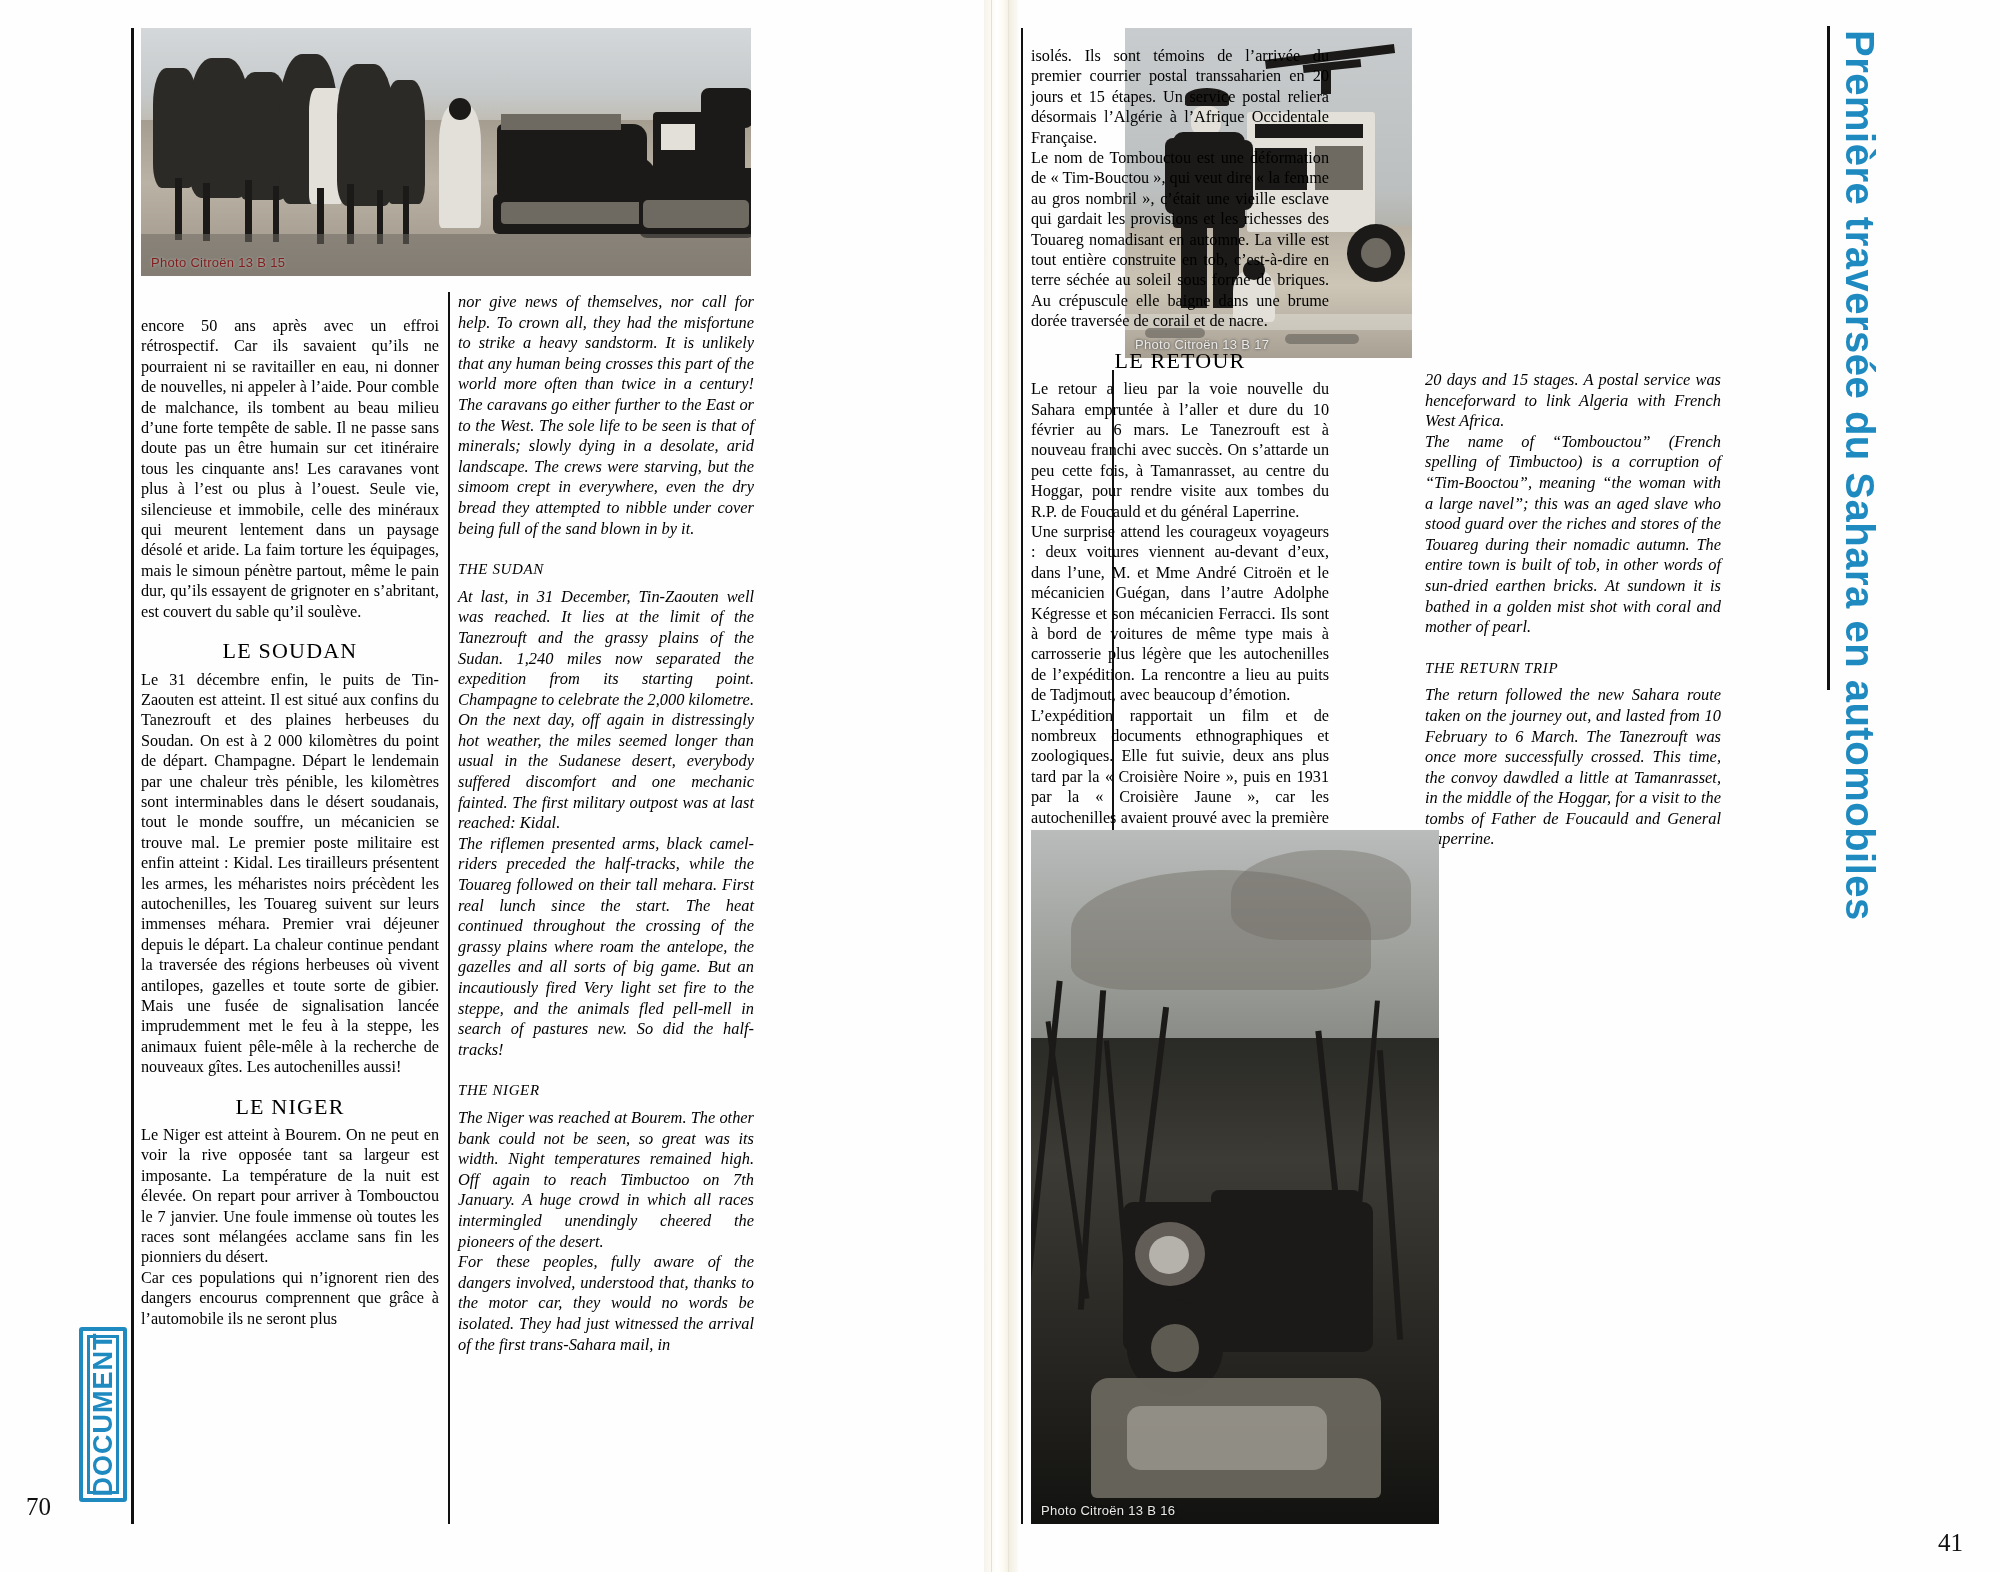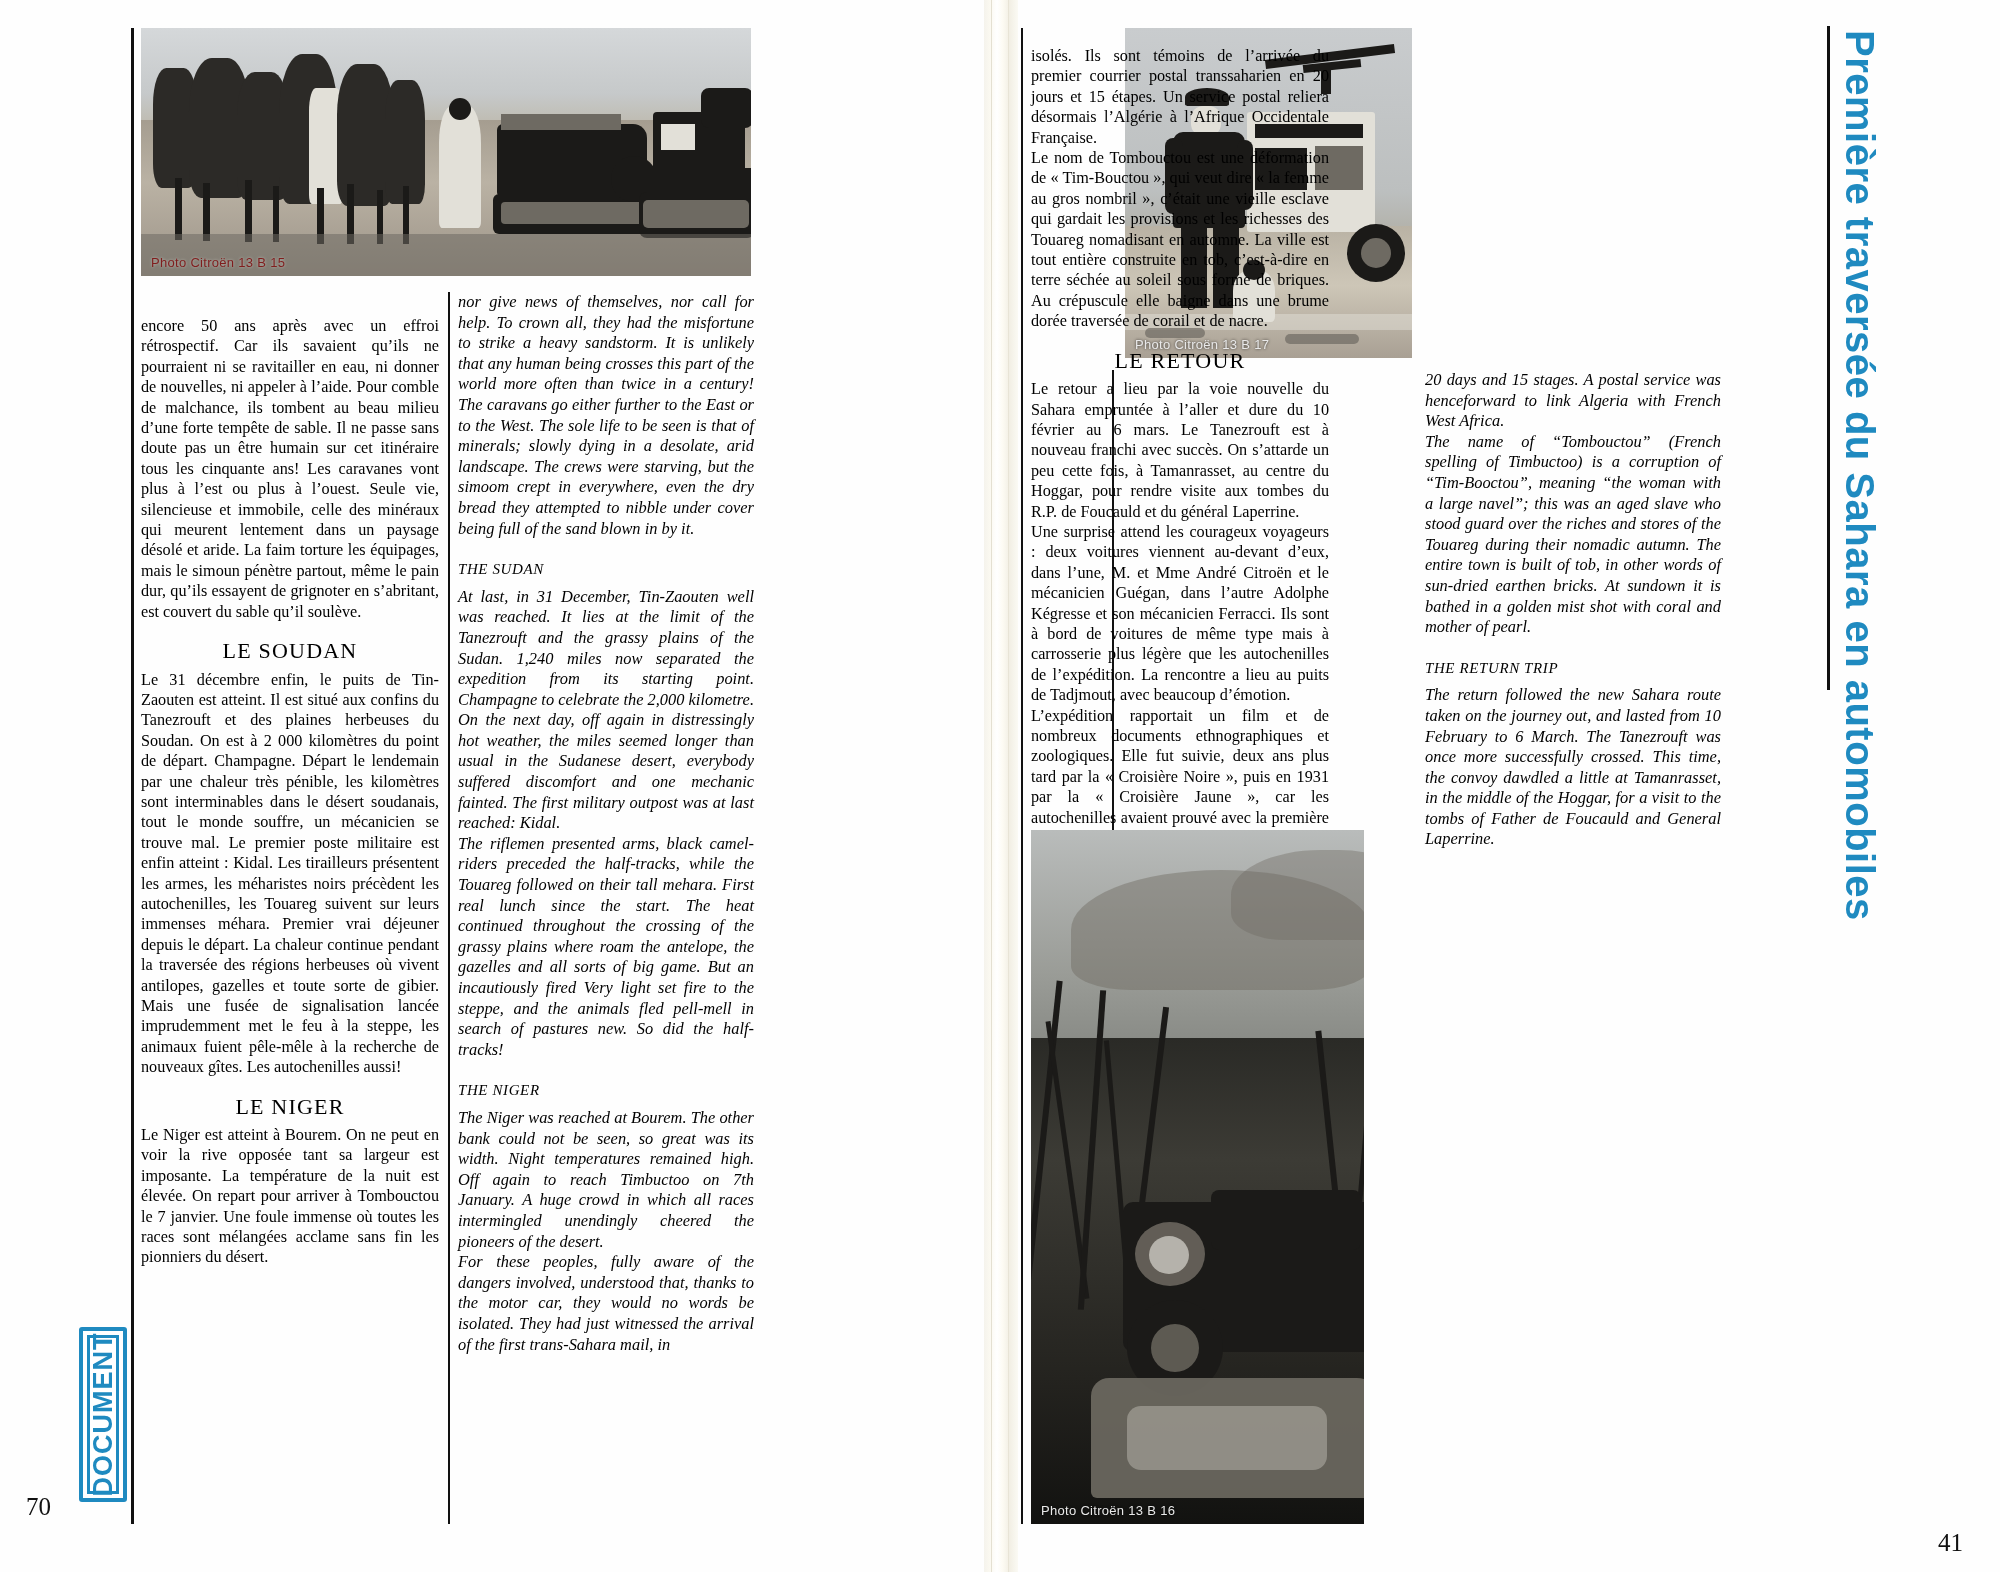--- a/index.html
+++ b/index.html
@@ -136,20 +136,21 @@
 
   <div class="vrule" style="left:131px;top:28px;height:1496px;width:3px;"></div>
   <div class="vrule" style="left:448px;top:292px;height:1232px;"></div>
 
   <div class="col fr" style="left:141px;top:292px;width:298px;">
     <p class="para">encore 50 ans après avec un effroi rétrospectif. Car ils savaient qu’ils ne pourraient ni se ravitailler en eau, ni donner de nouvelles, ni appeler à l’aide. Pour comble de malchance, ils tombent au beau milieu d’une forte tempête de sable. Il ne passe sans doute pas un être humain sur cet itinéraire tous les cinquante ans! Les caravanes vont plus à l’est ou plus à l’ouest. Seule vie, silencieuse et immobile, celle des minéraux qui meurent lentement dans un paysage désolé et aride. La faim torture les équipages, mais le simoun pénètre partout, même le pain dur, qu’ils essayent de grignoter en s’abritant, est couvert du sable qu’il soulève.</p>
     <h2 class="h-fr">LE SOUDAN</h2>
     <p class="para">Le 31 décembre enfin, le puits de Tin-Zaouten est atteint. Il est situé aux confins du Tanezrouft et des plaines herbeuses du Soudan. On est à 2 000 kilomètres du point de départ. Champagne. Départ le lendemain par une chaleur très pénible, les kilomètres sont interminables dans le désert soudanais, tout le monde souffre, un mécanicien se trouve mal. Le premier poste militaire est enfin atteint : Kidal. Les tirailleurs présentent les armes, les méharistes noirs précèdent les autochenilles, les Touareg suivent sur leurs immenses méhara. Premier vrai déjeuner depuis le départ. La chaleur continue pendant la traversée des régions herbeuses où vivent antilopes, gazelles et toute sorte de gibier. Mais une fusée de signalisation lancée imprudemment met le feu à la steppe, les animaux fuient pêle-mêle à la recherche de nouveaux gîtes. Les autochenilles aussi!</p>
     <h2 class="h-fr">LE NIGER</h2>
     <p class="para">Le Niger est atteint à Bourem. On ne peut en voir la rive opposée tant sa largeur est imposante. La température de la nuit est élevée. On repart pour arriver à Tombouctou le 7 janvier. Une foule immense où toutes les races sont mélangées acclame sans fin les pionniers du désert.</p>
+    <p class="para">Car ces populations qui n’ignorent rien des dangers encourus comprennent que grâce à l’automobile ils ne seront plus</p>
   </div>
 
   <div class="col en" style="left:458px;top:292px;width:296px;">
     <p class="para">nor give news of themselves, nor call for help. To crown all, they had the misfortune to strike a heavy sandstorm. It is unlikely that any human being crosses this part of the world more often than twice in a century! The caravans go either further to the East or to the West. The sole life to be seen is that of minerals; slowly dying in a desolate, arid landscape. The crews were starving, but the simoom crept in everywhere, even the dry bread they attempted to nibble under cover being full of the sand blown in by it.</p>
     <h2 class="h-en">THE SUDAN</h2>
     <p class="para">At last, in 31 December, Tin-Zaouten well was reached. It lies at the limit of the Tanezrouft and the grassy plains of the Sudan. 1,240 miles now separated the expedition from its starting point. Champagne to celebrate the 2,000 kilometre. On the next day, off again in distressingly hot weather, the miles seemed longer than usual in the Sudanese desert, everybody suffered discomfort and one mechanic fainted. The first military outpost was at last reached: Kidal.</p>
     <p class="para">The riflemen presented arms, black camel-riders preceded the half-tracks, while the Touareg followed on their tall mehara. First real lunch since the start. The heat continued throughout the crossing of the grassy plains where roam the antelope, the gazelles and all sorts of big game. But an incautiously fired Very light set fire to the steppe, and the animals fled pell-mell in search of pastures new. So did the half-tracks!</p>
     <h2 class="h-en">THE NIGER</h2>
     <p class="para">The Niger was reached at Bourem. The other bank could not be seen, so great was its width. Night temperatures remained high. Off again to reach Timbuctoo on 7th January. A huge crowd in which all races intermingled unendingly cheered the pioneers of the desert.</p>
     <p class="para">For these peoples, fully aware of the dangers involved, understood that, thanks to the motor car, they would no words be isolated. They had just witnessed the arrival of the first trans-Sahara mail, in</p>
@@ -210,21 +211,21 @@
     <p class="para">L’expédition rapportait un film et de nombreux documents ethnographiques et zoologiques. Elle fut suivie, deux ans plus tard par la « Croisière Noire », puis en 1931 par la « Croisière Jaune », car les autochenilles avaient prouvé avec la première traversée du Sahara leur valeur en tous-terrains. Le « Scarabée d’Or » prit place au pied du grand escalier d’honneur des Invalides.</p>
   </div>
 
   <div class="col en" style="left:1425px;top:370px;width:296px;">
     <p class="para">20 days and 15 stages. A postal service was henceforward to link Algeria with French West Africa.</p>
     <p class="para">The name of “Tombouctou” (French spelling of Timbuctoo) is a corruption of “Tim-Booctou”, meaning “the woman with a large navel”; this was an aged slave who stood guard over the riches and stores of the Touareg during their nomadic autumn. The entire town is built of tob, in other words of sun-dried earthen bricks. At sundown it is bathed in a golden mist shot with coral and mother of pearl.</p>
     <h2 class="h-en">THE RETURN TRIP</h2>
     <p class="para">The return followed the new Sahara route taken on the journey out, and lasted from 10 February to 6 March. The Tanezrouft was once more successfully crossed. This time, the convoy dawdled a little at Tamanrasset, in the middle of the Hoggar, for a visit to the tombs of Father de Foucauld and General Laperrine.</p>
   </div>
 
-  <div class="photo" id="photo-grass" style="left:1031px;top:830px;width:333px;height:694px;">
+  <div class="photo" id="photo-grass" style="left:1031px;top:830px;width:408px;height:694px;">
     <div class="hill"></div>
     <div class="veg"></div>
 
     <div class="midtone" style="left:40px;top:40px;width:300px;height:120px;border-radius:50% 50% 20% 20%;opacity:.45;"></div>
     <div class="midtone" style="left:200px;top:20px;width:180px;height:90px;border-radius:50% 40% 20% 30%;opacity:.4;"></div>
 
     <div class="blob2" style="left:10px;top:150px;width:6px;height:300px;transform:rotate(6deg);"></div>
     <div class="blob2" style="left:34px;top:190px;width:5px;height:280px;transform:rotate(-8deg);"></div>
     <div class="blob2" style="left:58px;top:160px;width:6px;height:320px;transform:rotate(4deg);"></div>
     <div class="blob2" style="left:86px;top:210px;width:5px;height:300px;transform:rotate(-5deg);"></div>

